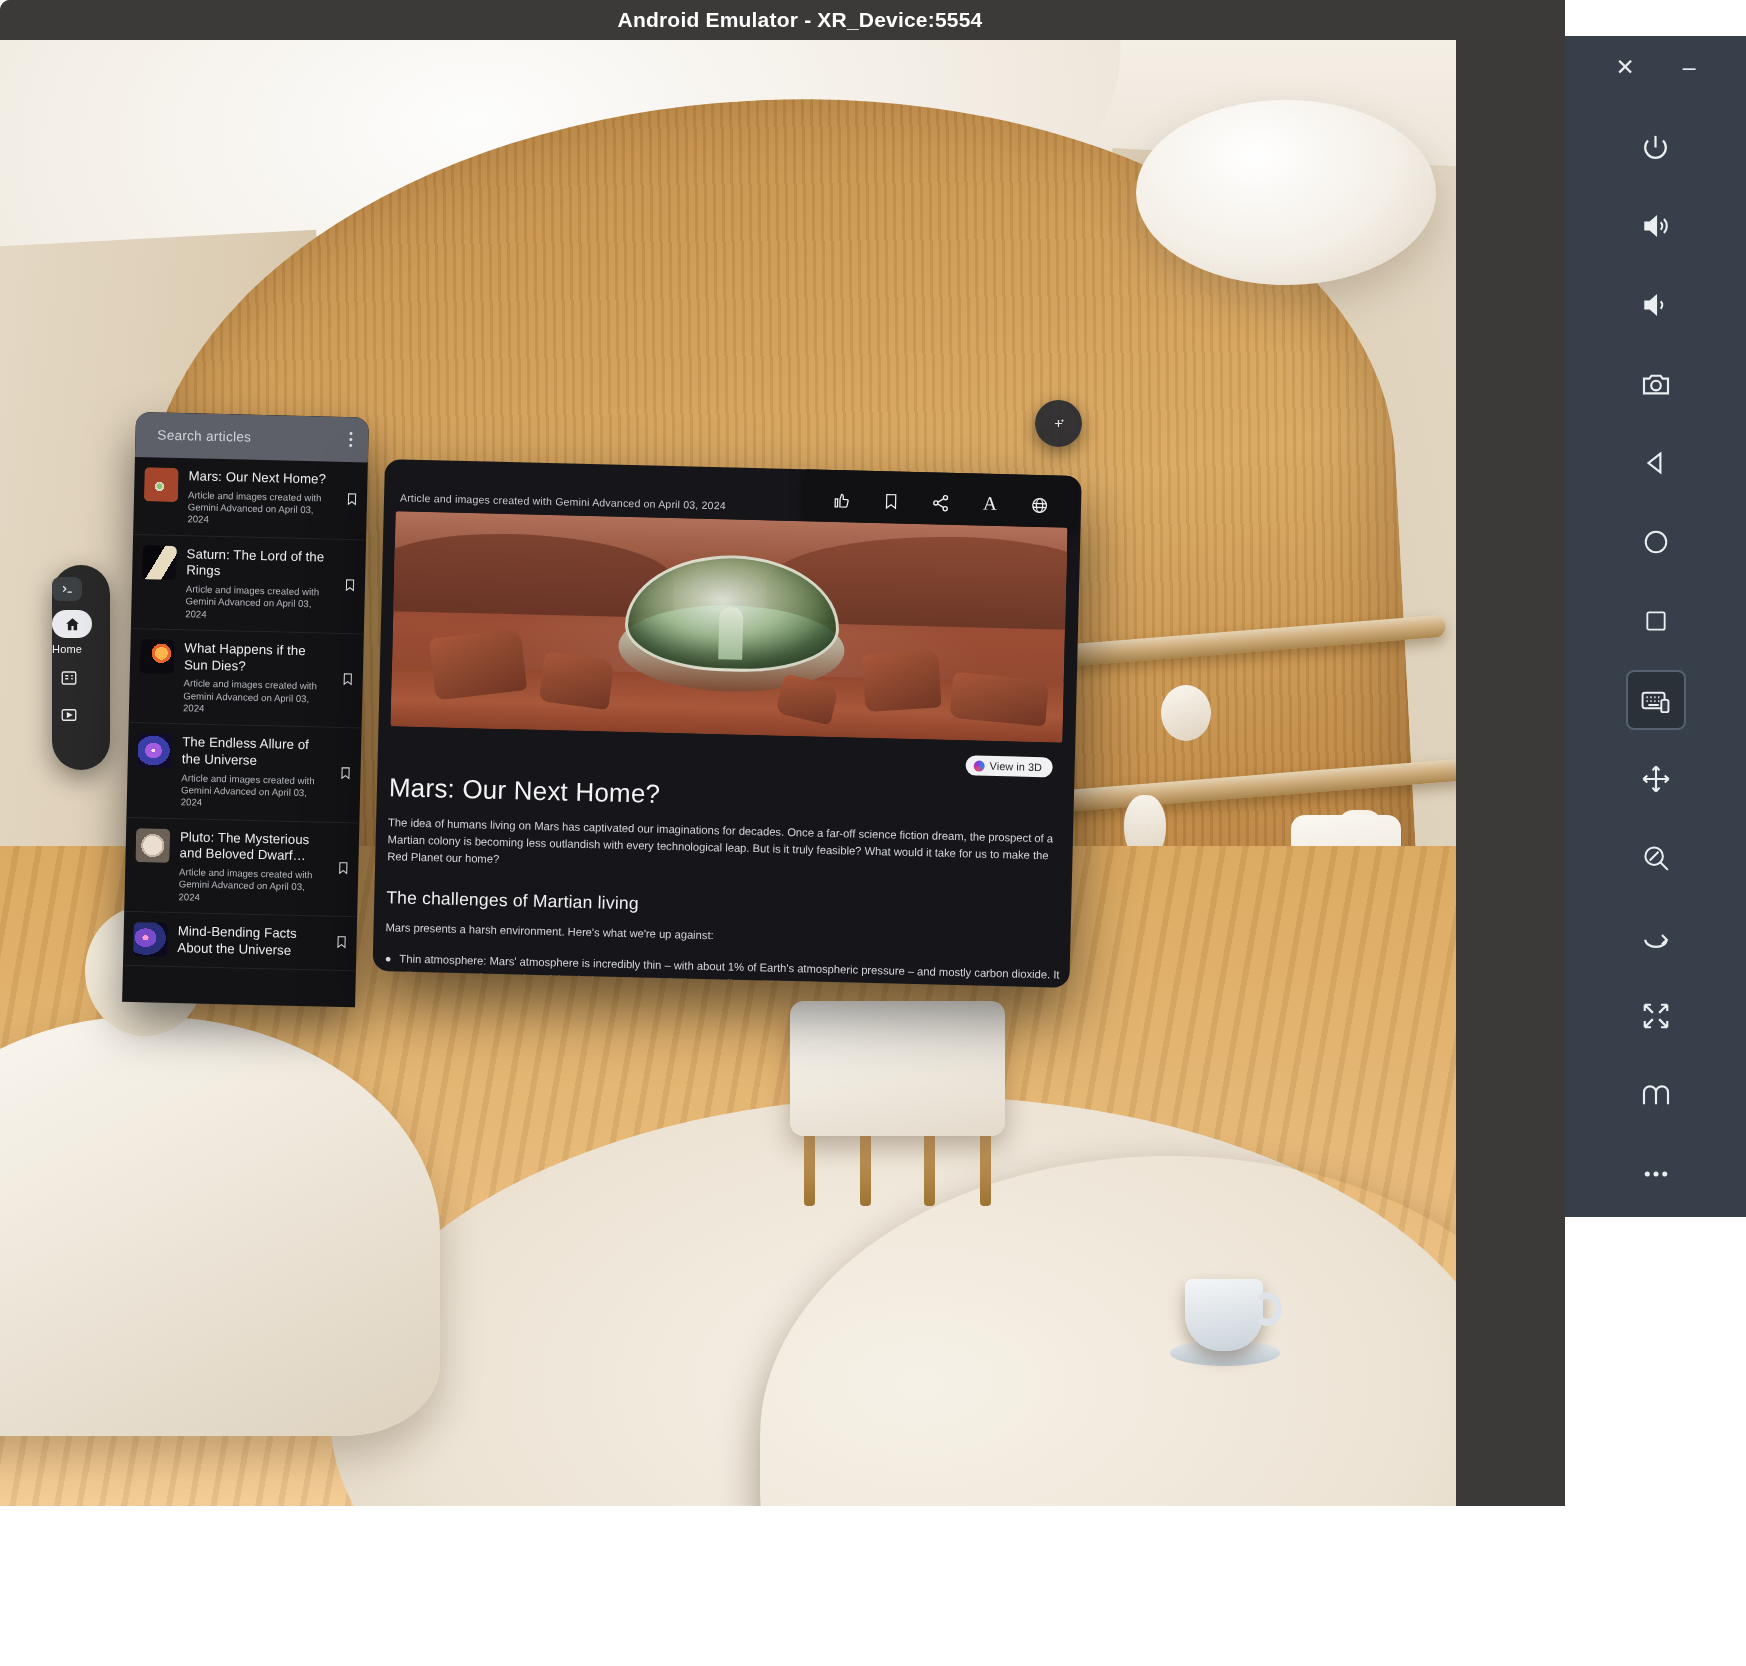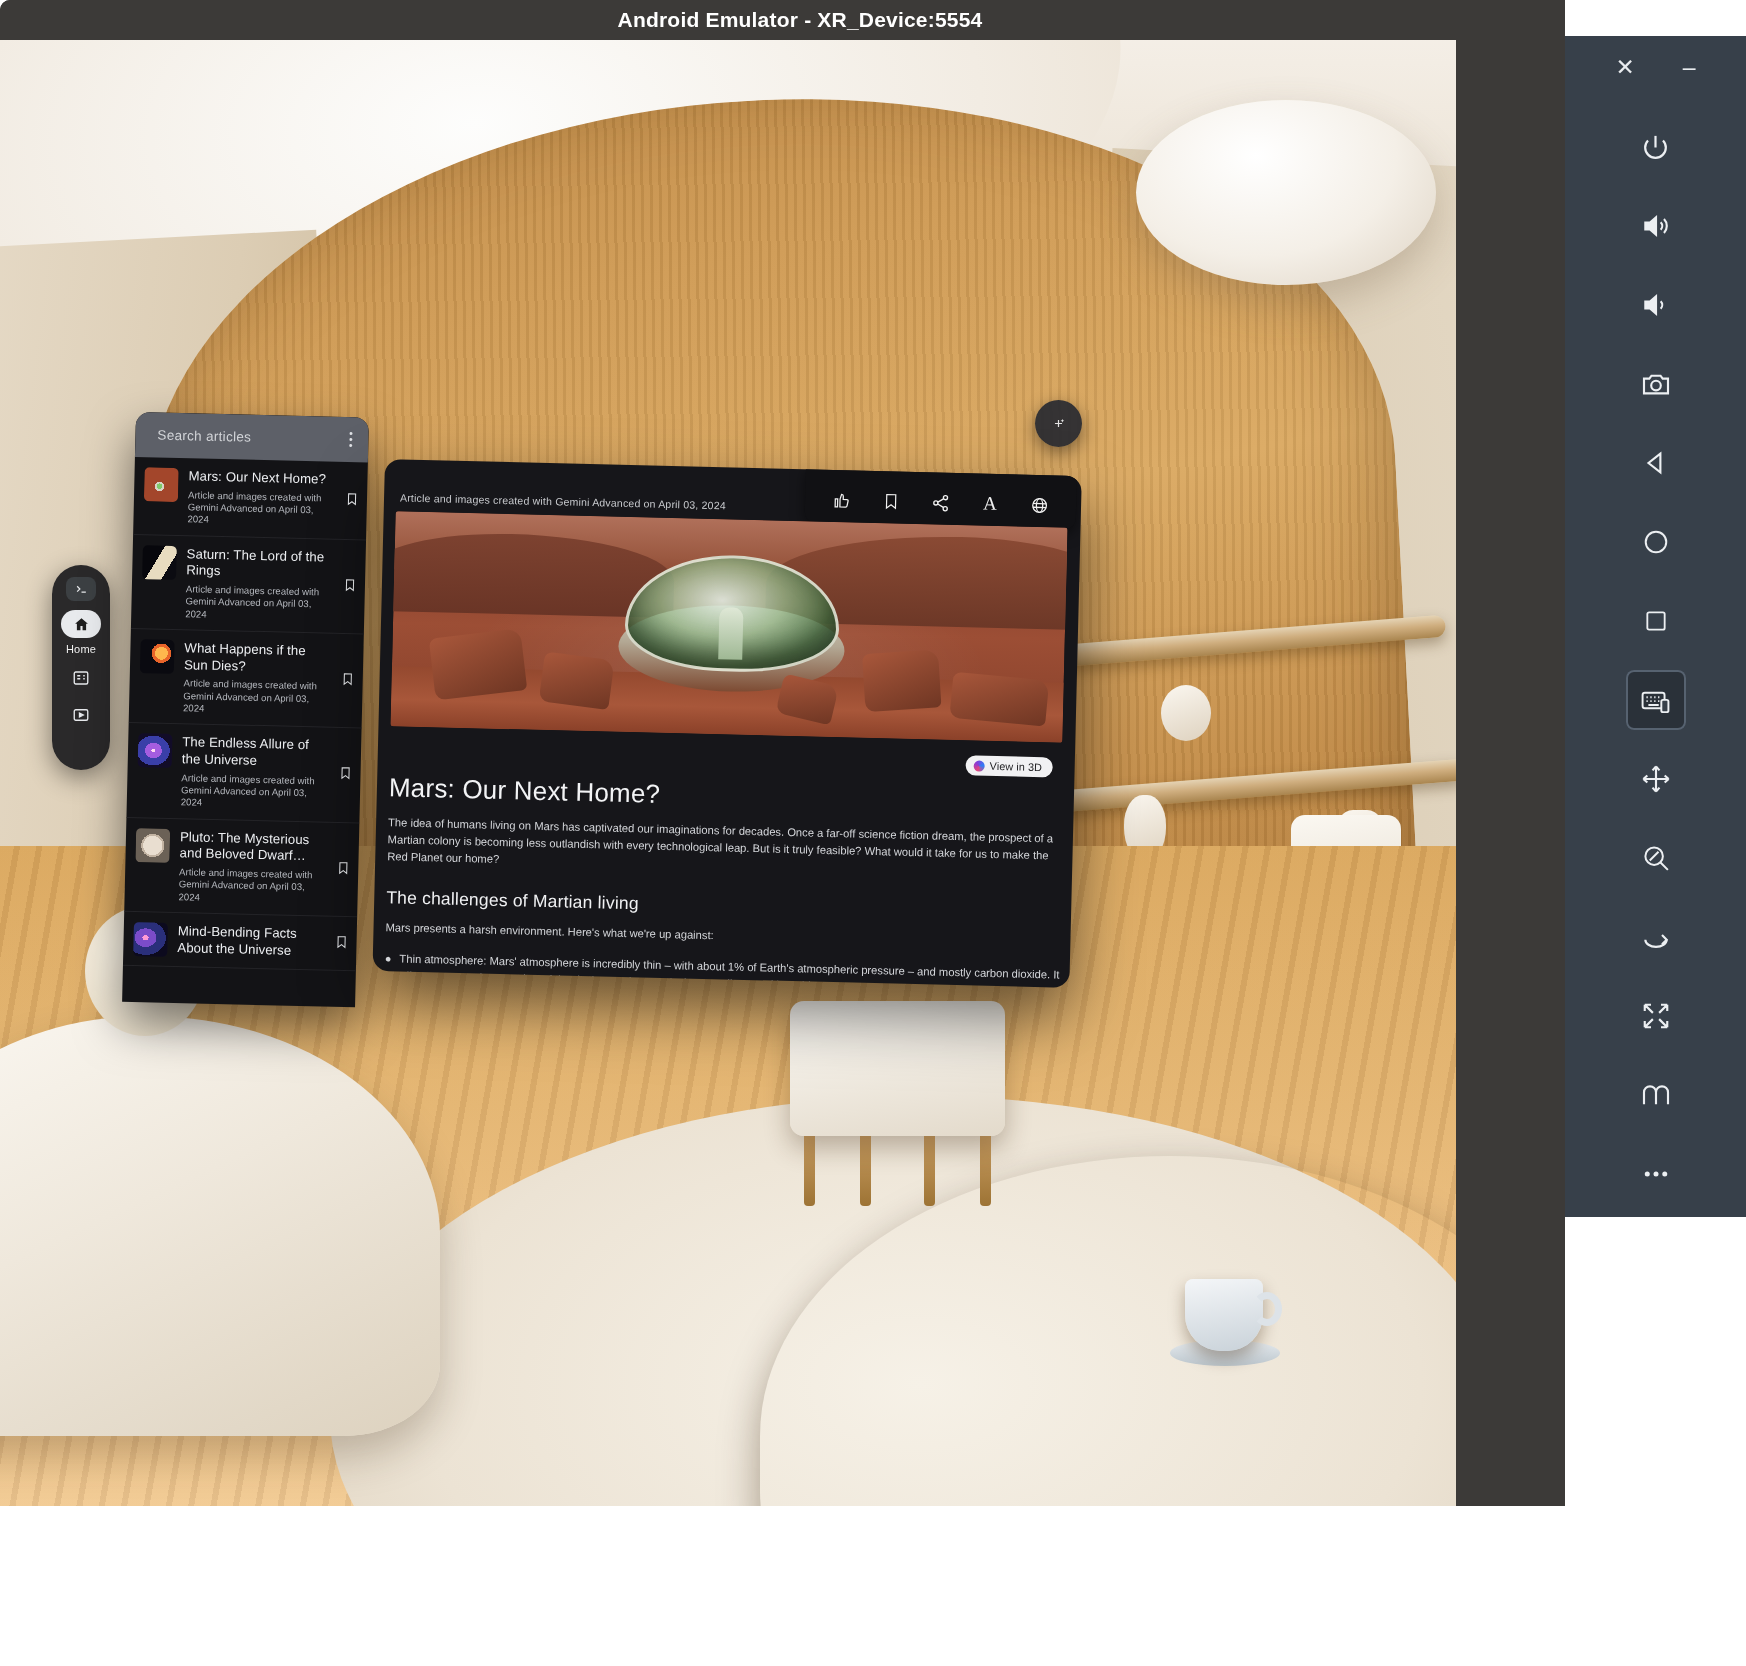--- a/index.html
+++ b/index.html
@@ -144,21 +144,21 @@
   .leg { position:absolute; width:11px; height:78px; background: linear-gradient(180deg,#cfa469,#9d7334); border-radius:4px;}
   #pill-light { left: 85px; bottom: 470px; width: 120px; height: 130px;
     background: radial-gradient(ellipse at 40% 35%, #fff9ec, #e8dcc4); border-radius:50%; }
 
   
   #xr-dock {
     position: absolute; left: 52px; top: 525px;
     width: 58px; height: 205px;
     background: rgba(26,26,29,.92);
     border-radius: 29px;
-    display: flex; flex-direction: column; align-items: center;
+    display: flex; flex-direction: column; 
     padding-top: 12px; gap: 9px;
     box-shadow: 0 8px 26px rgba(0,0,0,.45);
   }
   .dock-btn {
     width: 34px; height: 28px; border-radius: 9px;
     display: flex; align-items: center; justify-content: center;
     color: #e8eaed; font-size: 14px;
     background: transparent;
   }
   .dock-btn.term { background: #3c4043; border-radius: 8px; width:30px; height:24px; font-size:11px;}

